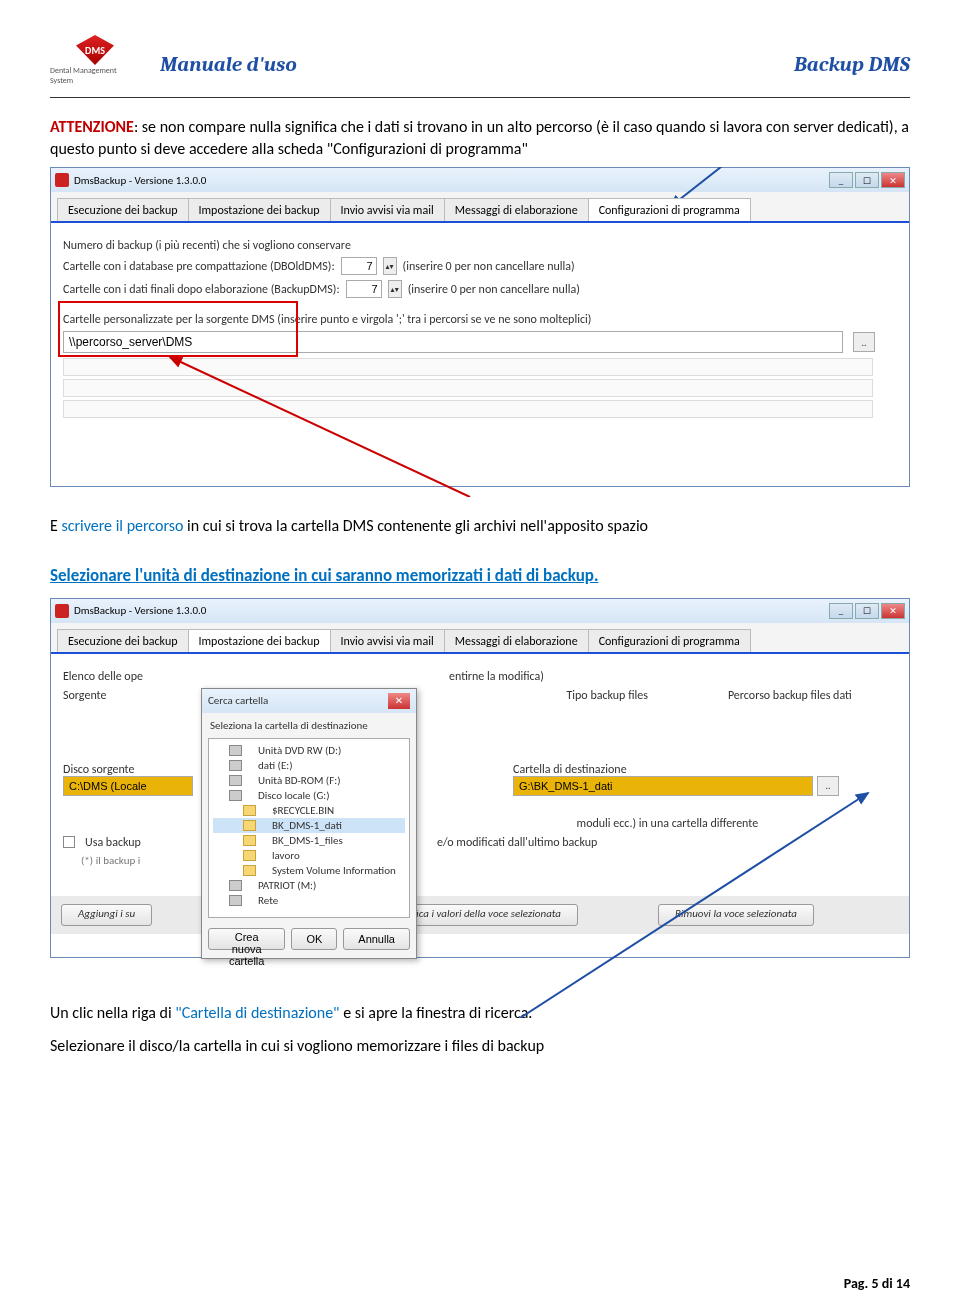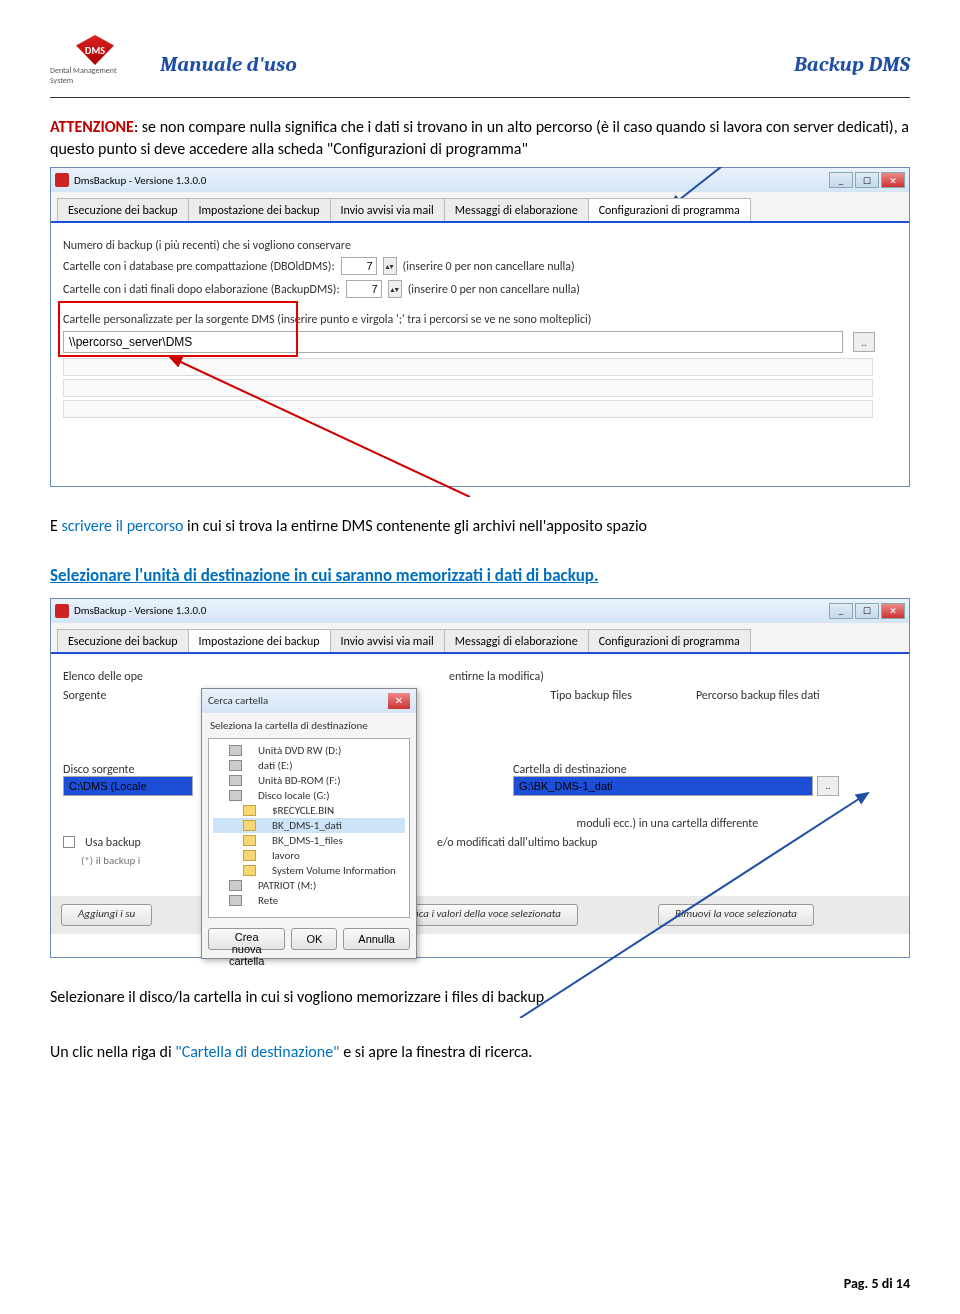--- a/index.html
+++ b/index.html
@@ -31,21 +31,21 @@
   .num-input { width:36px; height:18px; border:1px solid #aaa; background:#fff; font-size:11px; padding:1px 3px; text-align:right;}
   .spin { width:14px; height:18px; border:1px solid #aaa; background:#eee; font-size:8px; display:flex; flex-direction:column; align-items:center; justify-content:center;}
   .long-label { margin-top:14px; margin-bottom:4px;}
   .path-input { width:780px; height:22px; border:1px solid #aaa; background:#fff; font-size:12px; padding:2px 5px;}
   .browse-btn { width:22px; height:20px; border:1px solid #aaa; background:#eee; font-size:10px; display:flex; align-items:center; justify-content:center; margin-left:4px;}
   .blank-row { width:810px; height:18px; border:1px solid #ddd; background:#fafafa; margin:3px 0;}
   .red-box { position:absolute; border:2px solid #d00;}
   svg.annot { position:absolute; top:0; left:0; pointer-events:none;}
   .footer { position:absolute; bottom:22px; right:50px; font-size:14px; font-weight:bold;}
   .field-label { font-size:12px; color:#333;}
-  .text-field { border:1px solid #aaa; background:#1d4ed8; height:20px; font-size:11px; padding:2px 5px; width:200px;}
+  .text-field { border:1px solid #aaa; background:#eab308; height:20px; font-size:11px; padding:2px 5px; width:200px;}
   .btn { border:1px solid #999; background:linear-gradient(#fafafa,#e4e4e4); height:22px; font-size:11px; padding:2px 14px; border-radius:3px;}
   .folder-dialog { position:absolute; left:150px; top:34px; width:216px; background:#f4f4f4; border:1px solid #888; box-shadow:2px 2px 6px rgba(0,0,0,.3);}
   .dlg-title { height:24px; background:linear-gradient(#e9f2fc,#d5e5f5); display:flex; align-items:center; justify-content:space-between; padding:0 6px; font-size:11px;}
   .dlg-close { width:22px; height:16px; background:linear-gradient(#e88,#c33); color:#fff; font-size:10px; display:flex; align-items:center; justify-content:center;}
   .tree { background:#fff; border:1px solid #aaa; margin:6px; height:180px; overflow:auto; font-size:11px; padding:4px;}
   .tree-item { padding:1px 2px 1px 16px; display:flex; align-items:center; gap:16px;}
   .tree-item.l2 { padding-left:30px;}
   .tree-item.sel { background:#cde3f8;}
   .fi { width:13px; height:11px; background:#f7d774; border:1px solid #caa33a;}
   .di { width:13px; height:11px; background:#ccc; border:1px solid #888;}
@@ -126,21 +126,21 @@
         <marker id="ah2" markerWidth="8" markerHeight="8" refX="6" refY="3" orient="auto">
             <path d="M0,0 L7,3 L0,6 Z" fill="#c00"></path>
           </marker>
       </defs>
       <line x1="690" y1="-15" x2="620" y2="40" stroke="#1f4fa5" stroke-width="2" marker-end="url(#ah1)"></line>
       <line x1="420" y1="330" x2="120" y2="190" stroke="#c00" stroke-width="2" marker-end="url(#ah2)"></line>
     </svg>
   </div>
 
   <p class="body-text">
-    <span>E </span><span class="blue-text">scrivere il percorso</span><span> in cui si trova la entirne DMS contenente gli archivi nell'apposito spazio</span>
+    <span>E </span><span class="blue-text">scrivere il percorso</span><span> in cui si trova la cartella DMS contenente gli archivi nell'apposito spazio</span>
   </p>
 
   <p class="blue-underline" style="margin-top:28px; margin-bottom:12px;">Selezionare l'unità di destinazione in cui saranno memorizzati i dati di backup.</p>
 
   <div class="screenshot-wrap" style="height:370px;">
     <div class="app-window" style="height:360px;">
       <div class="titlebar">
         <div class="titlebar-left">
           <div class="tb-icon"></div>
           <span>DmsBackup - Versione 1.3.0.0</span>
@@ -156,21 +156,21 @@
         <div class="tab active">Impostazione dei backup</div>
         <div class="tab">Invio avvisi via mail</div>
         <div class="tab">Messaggi di elaborazione</div>
         <div class="tab">Configurazioni di programma</div>
       </div>
       <div class="panel" style="position:relative; height:280px;">
         <div class="row">
             <span>Elenco delle ope</span>
             <span style="margin-left:300px;">entirne la modifica)</span>
           </div>
-        <div class="row" style="gap:64px;">
+        <div class="row" style="gap:80px;">
           <span>Sorgente</span>
           <span style="margin-left:380px;">Tipo backup files</span>
           <span>Percorso backup files dati</span>
         </div>
         <div style="height:50px;"></div>
         <div class="row" style="gap:40px;">
           <div>
             <div class="field-label">Disco sorgente</div>
             <input class="text-field" style="width: 130px;" value="C:\DMS (Locale">
           </div>
@@ -262,21 +262,21 @@
     <svg class="annot" width="860" height="420">
       <defs>
           <marker id="ah3" markerWidth="8" markerHeight="8" refX="6" refY="3" orient="auto">
             <path d="M0,0 L7,3 L0,6 Z" fill="#1f4fa5"></path>
           </marker>
         </defs>
       <line x1="470" y1="420" x2="818" y2="195" stroke="#1f4fa5" stroke-width="2" marker-end="url(#ah3)"></line>
     </svg>
   </div>
 
-  <p class="body-text" style="margin-top:12px;">Selezionare il disco/la cartella in cui si vogliono memorizzare i files di backup</p>
   <p class="body-text" style="margin-top:34px;">
     <span>Un clic nella riga di </span><span class="blue-text">"Cartella di destinazione"</span><span> e si apre la finestra di ricerca.</span>
   </p>
+  <p class="body-text" style="margin-top:12px;">Selezionare il disco/la cartella in cui si vogliono memorizzare i files di backup</p>
 </div>
 
 <div class="footer">
   <span>Pag. </span><span>5</span><span> di </span><span>14</span>
 </div>
 
 </body></html>

